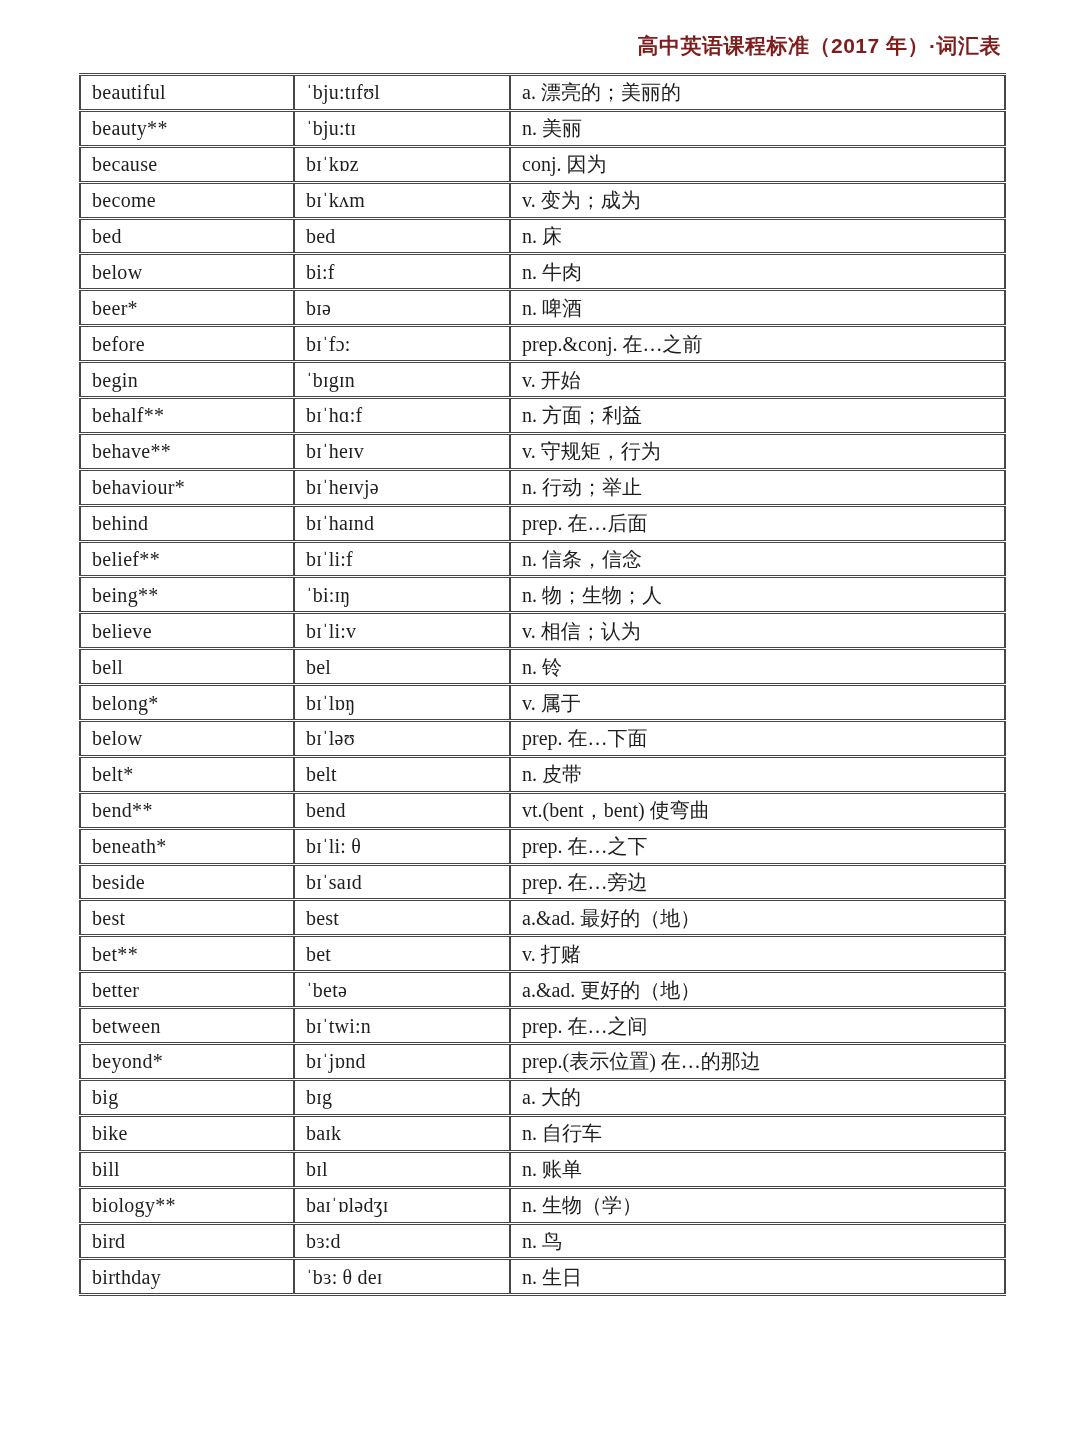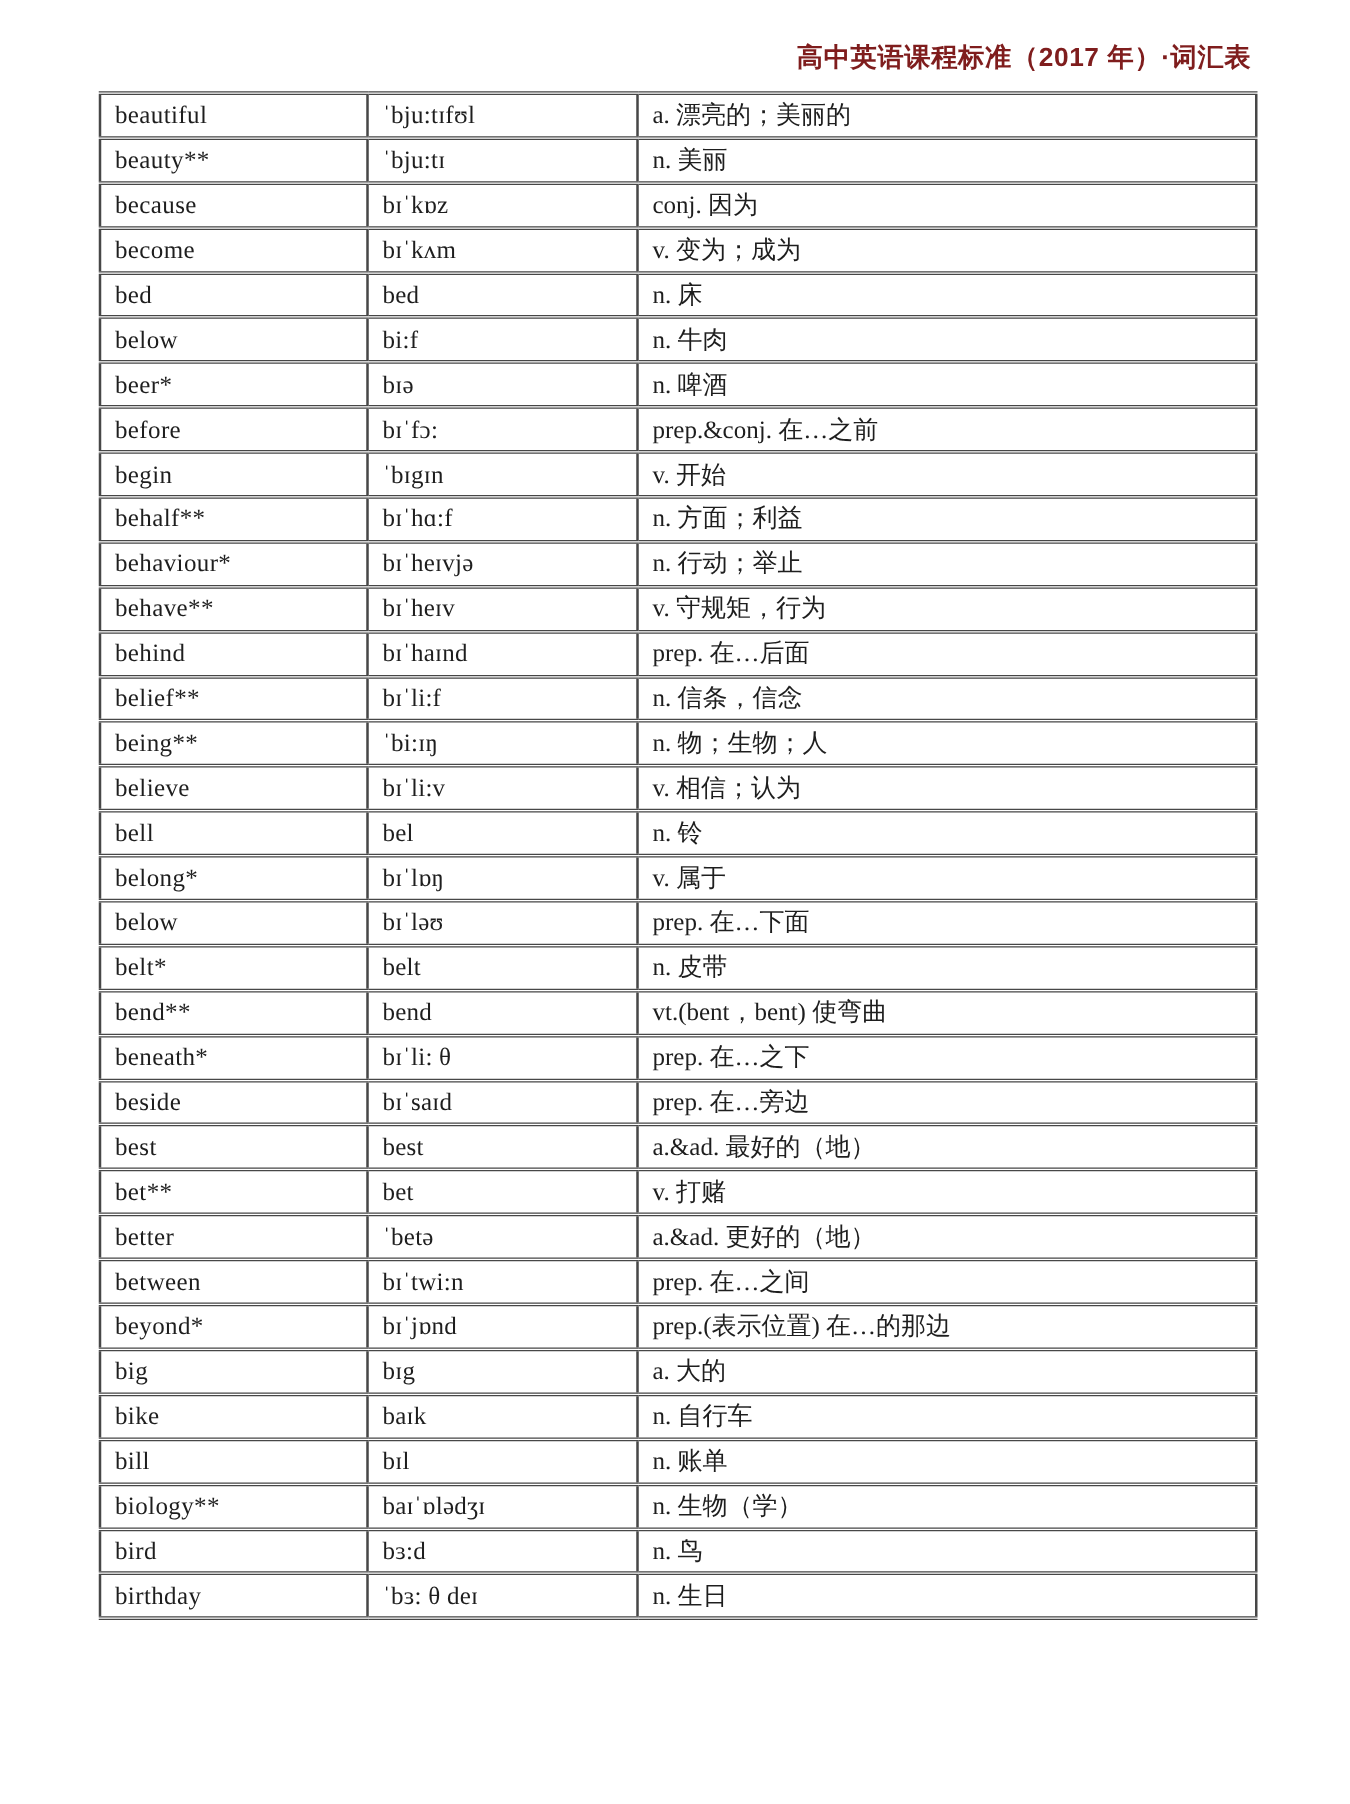--- a/index.html
+++ b/index.html
@@ -113,28 +113,28 @@
     <td class="cell-word">begin</td>
     <td class="cell-phonetic">ˈbɪgɪn</td>
     <td class="cell-meaning">v. 开始</td>
   </tr>
       <tr>
     <td class="cell-word">behalf**</td>
     <td class="cell-phonetic">bɪˈhɑ:f</td>
     <td class="cell-meaning">n. 方面；利益</td>
   </tr>
       <tr>
+    <td class="cell-word">behave**</td>
+    <td class="cell-phonetic">bɪˈheɪv</td>
+    <td class="cell-meaning">v. 守规矩，行为</td>
+  </tr>
+      <tr>
     <td class="cell-word">behaviour*</td>
     <td class="cell-phonetic">bɪˈheɪvjə</td>
     <td class="cell-meaning">n. 行动；举止</td>
-  </tr>
-      <tr>
-    <td class="cell-word">behave**</td>
-    <td class="cell-phonetic">bɪˈheɪv</td>
-    <td class="cell-meaning">v. 守规矩，行为</td>
   </tr>
       <tr>
     <td class="cell-word">behind</td>
     <td class="cell-phonetic">bɪˈhaɪnd</td>
     <td class="cell-meaning">prep. 在…后面</td>
   </tr>
       <tr>
     <td class="cell-word">belief**</td>
     <td class="cell-phonetic">bɪˈli:f</td>
     <td class="cell-meaning">n. 信条，信念</td>

